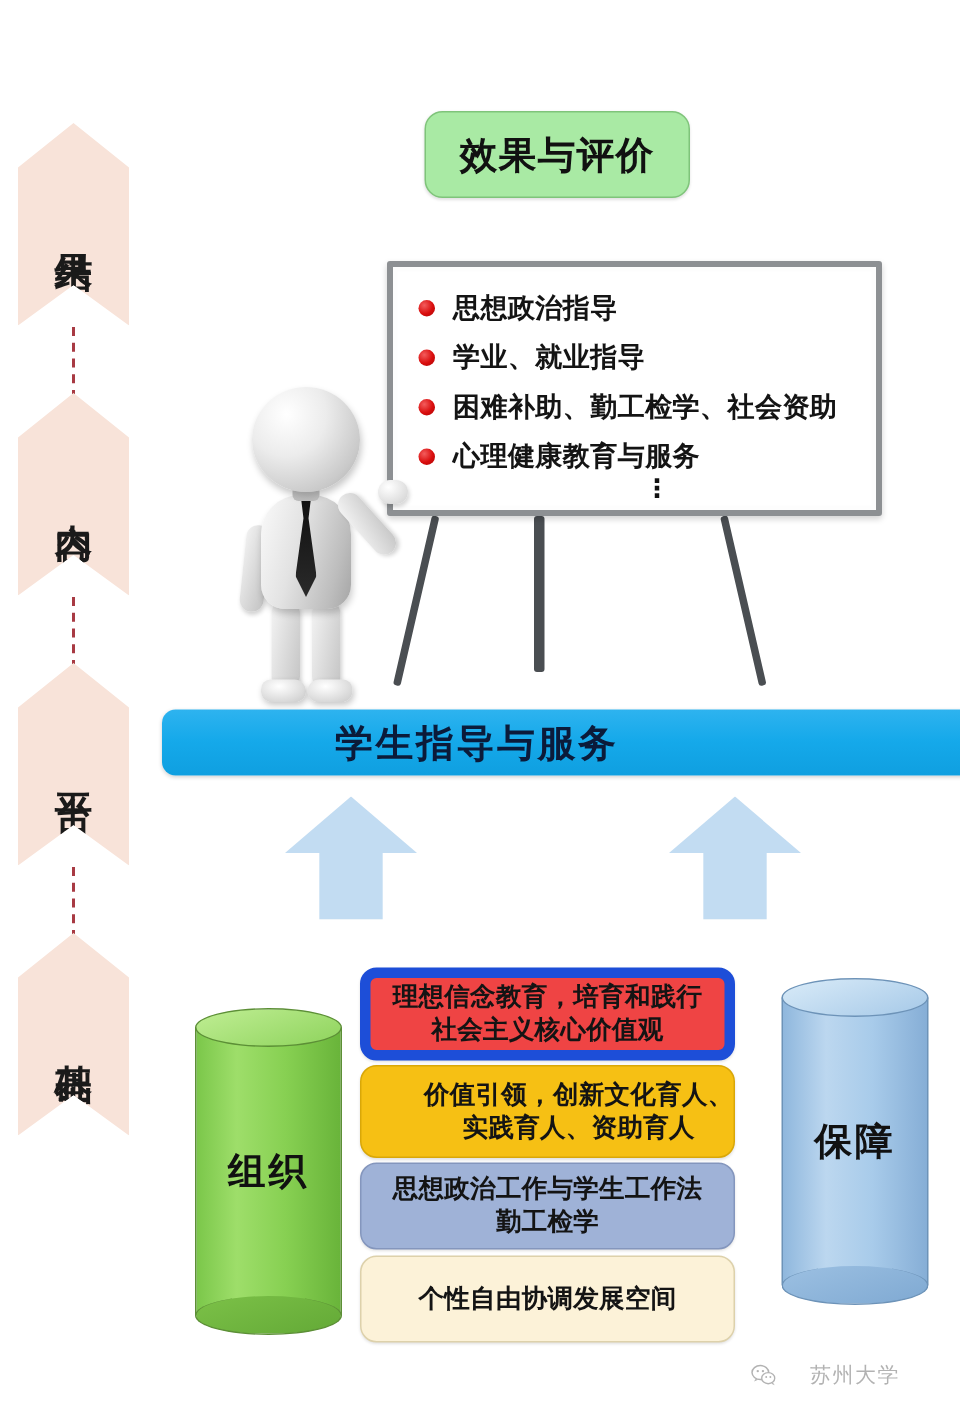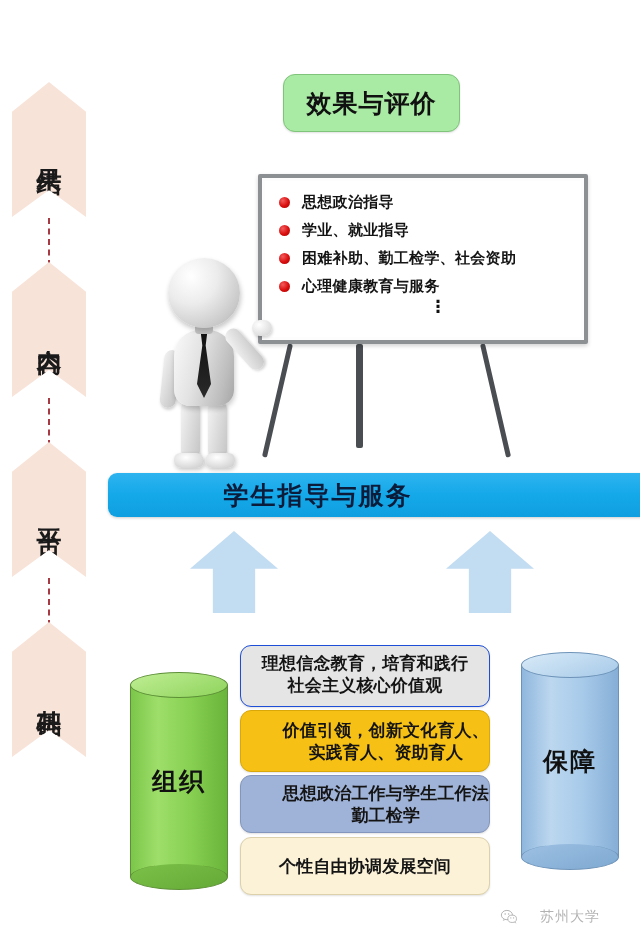--- a/index.html
+++ b/index.html
@@ -79,21 +79,21 @@
     box-shadow: 0 2px 4px rgba(0,0,0,.18);
     box-sizing: border-box;
   }
   #board-inner { position: absolute; inset: 3px; background: #fff; padding: 12px 10px 0 14px; box-sizing: border-box; }
   .bullet-row { display: flex; align-items: center; margin-bottom: 9px; }
   .bullet-dot {
     width: 11px; height: 11px; border-radius: 50%;
     background: radial-gradient(circle at 35% 32%, #f35c5c 0%, #d90d0d 55%, #a80505 100%);
     flex: 0 0 auto; margin-right: 12px;
   }
-  .bullet-text { font-size: 15px; font-weight: 700; color: #141414; letter-spacing: .3px; white-space: nowrap; }
+  .bullet-text { font-size: 18px; font-weight: 700; color: #141414; letter-spacing: .3px; white-space: nowrap; }
   #vdots { text-align: center; margin-top: -2px; margin-left: 26px; font-size: 17px; font-weight: 700; color: #111; line-height: 7px; }
 
   
   .leg { position: absolute; background: #4a4e52; }
   #leg-l { left: 288px; top: 344px; width: 5px; height: 116px; transform-origin: top center; transform: rotate(13deg); border-radius: 2px; }
   #leg-c { left: 356px; top: 344px; width: 7px; height: 104px; border-radius: 2px; }
   #leg-r { left: 480px; top: 344px; width: 5px; height: 116px; transform-origin: top center; transform: rotate(-13deg); border-radius: 2px; }
 
   
   #man { position: absolute; left: 148px; top: 258px; width: 120px; height: 215px; }
@@ -170,23 +170,23 @@
   
   .pill {
     position: absolute; left: 240px; width: 250px;
     border-radius: 11px;
     display: flex; align-items: center; justify-content: center;
     text-align: center;
     box-sizing: border-box;
     box-shadow: 0 1px 2px rgba(0,0,0,.12);
   }
   .pill .t { font-size: 17px; font-weight: 700; color: #141414; line-height: 1.32; letter-spacing: .2px; }
-  #pill-0 { top: 645px; height: 62px; background: #e5e5e5; border: 1px solid #1d4ed8; font-family: Liberation Mono, monospace; }
+  #pill-0 { top: 645px; height: 62px; background: #ef4444; border: 7px solid #1d4ed8; }
   #pill-1 { top: 710px; height: 62px; background: #f6c014; border: 1px solid #d9a708; justify-content: flex-end; }
-  #pill-2 { top: 775px; height: 58px; background: #9fb2d7; border: 1px solid #8496bd; justify-content: flex-end; }
+  #pill-2 { top: 775px; height: 58px; background: #9fb2d7; border: 1px solid #8496bd; }
   #pill-3 { top: 837px; height: 58px; background: #fcf2d8; border: 1px solid #ddd1ab; }
 
   
   #watermark { position: absolute; left: 500px; top: 908px; display: flex; align-items: center; opacity: .42; gap: 16px; }
   #watermark .wm-text { font-size: 14px; color: #4a4a4a; letter-spacing: 1px; }
   #wechat-icon { width: 18px; height: 18px; margin-right: 6px; }
 </style>
 </head>
 <body>
 

